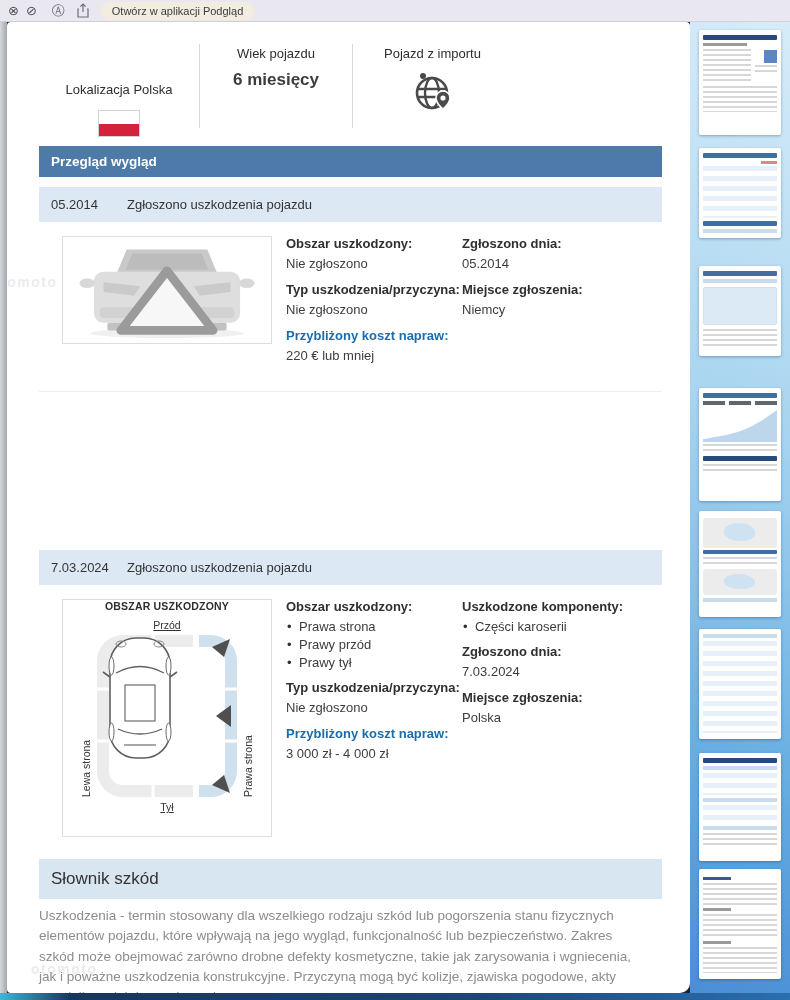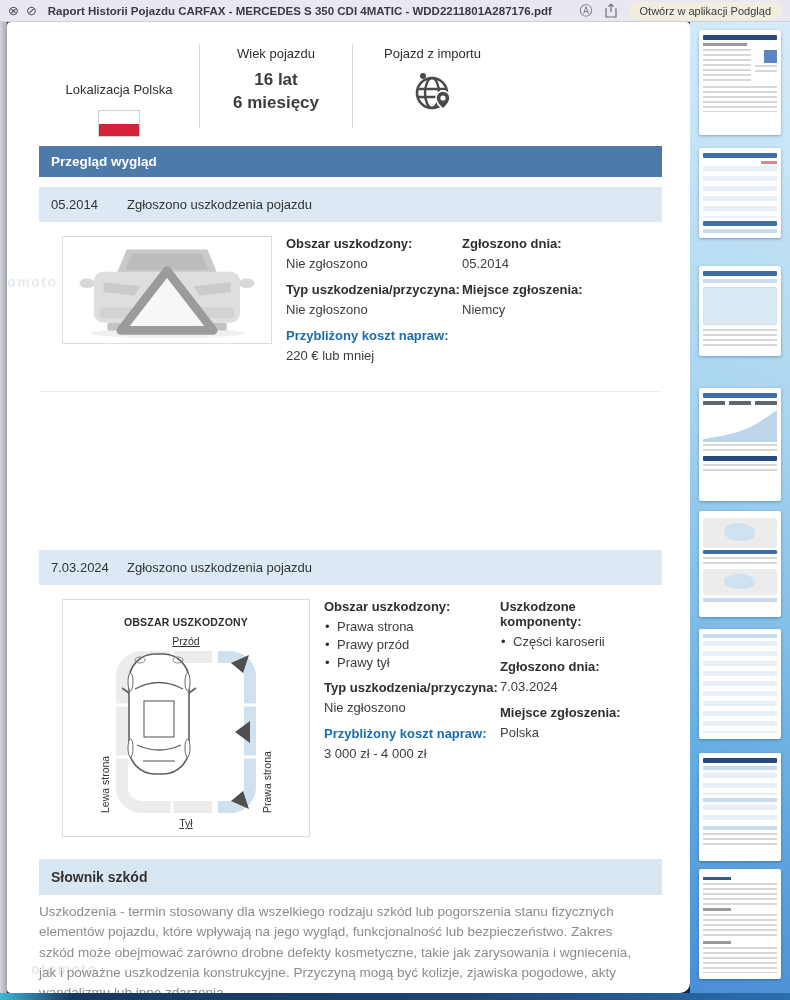--- a/index.html
+++ b/index.html
@@ -50,33 +50,33 @@
   .lbl.link{color:#1a6dad;cursor:pointer;}
   .val{font-size:13px;color:#3d3d3d;margin-bottom:11px;}
   .bullets{list-style:none;margin:0 0 10px;}
   .bullets li{font-size:13px;color:#3d3d3d;position:relative;padding-left:13px;margin-bottom:3px;}
   .bullets li::before{content:"•";position:absolute;left:1px;color:#2f2f2f;}
 
   .entry-sep{margin-top:17px;border-top:1px solid #ededed;}
   .spacer{height:148px;}
 
   
-  .diagram-box{width:248px;height:238px;border:1px solid #ddd;flex:none;margin-right:14px;text-align:center;padding-top:16px;}
+  .diagram-box{width:210px;height:238px;border:1px solid #ddd;flex:none;margin-right:14px;text-align:center;padding-top:0;}
   .diag-title{font-size:10.5px;font-weight:700;color:#2d2d2d;letter-spacing:.2px;}
   .diag-front,.diag-back{font-size:10.5px;color:#333;text-decoration:underline;}
   .diag-front{margin-top:7px;}
   .diag-back{margin-top:4px;}
   .diag-mid{display:flex;align-items:center;justify-content:center;margin-top:4px;gap:5px;height:162px;}
   .diag-side{height:162px;display:flex;align-items:center;font-size:10.5px;color:#333;writing-mode:vertical-rl;transform:rotate(180deg);}
   .frame-wrap{width:140px;height:162px;position:relative;}
   .frame-wrap svg{position:absolute;left:0;top:0;}
   .car-top{position:absolute;left:27px;top:18px;}
 
   
-  .glossary-header{margin-top:22px;background:#d8e6f1;padding:10px 12px;font-size:14px;font-weight:700;color:#333;}
+  .glossary-header{margin-top:22px;background:#d8e6f1;padding:10px 12px;font-size:17px;font-weight:400;color:#333;}
   .glossary-term{margin-top:13px;font-size:13.5px;font-weight:700;color:#2e2e2e;}
   .glossary-text{margin-top:7px;width:604px;font-size:13.5px;line-height:1.5;color:#8c8c8c;}
 
   .watermark{position:absolute;font-size:14px;font-weight:700;letter-spacing:1.5px;color:#7e97a8;opacity:.18;pointer-events:none;}
   .wm-top{left:-16px;top:252px;}
   .wm-bottom{left:24px;bottom:16px;}
 
   
   .thumb{width:82px;background:#fff;border-radius:2px;box-shadow:0 1px 3px rgba(0,40,90,.35);padding:5px 4px;overflow:hidden;cursor:pointer;}
   .t-hd{height:5px;background:#274a7d;border-radius:1px;margin-bottom:3px;}
@@ -94,21 +94,20 @@
   .t-num{height:4px;background:#60666d;flex:1;}
   .t-map{height:30px;background:#ececec;border-radius:3px;position:relative;margin:2px 0;}
   .t-map::after{content:"";position:absolute;left:28%;top:18%;right:30%;bottom:24%;background:#cfe2f2;border-radius:45% 55% 40% 50%;}
 </style>
 </head>
 <body>
 
 <div class="titlebar">
   <span class="tb-icon">⊗</span>
   <span class="tb-icon">⊘</span>
-  <span class="tb-title">Raport Historii Pojazdu CARFAX - MERCEDES S 350 CDI 4MATIC - WDD2211801A287176.pdf</span>
   <span class="tb-right">
     <span class="tb-circle-a">Ⓐ</span>
     <span>
       <svg class="share-svg" width="12" height="15" viewBox="0 0 12 15">
         <path d="M2 6 H1 V14 H11 V6 H10" fill="none" stroke="#6e6e74" stroke-width="1.2"></path>
         <path d="M6 1 V9 M6 1 L3.4 3.6 M6 1 L8.6 3.6" fill="none" stroke="#6e6e74" stroke-width="1.2"></path>
       </svg>
     </span>
     <button class="open-btn">Otwórz w aplikacji Podgląd</button>
   </span>
@@ -124,21 +123,20 @@
         <div class="info-card c1">
           <div class="info-label">Lokalizacja Polska</div>
           <div class="flag">
             <div class="flag-top"></div>
               <div class="flag-bottom"></div>
           </div>
         </div>
         <div class="info-card c2">
           <div class="info-label">Wiek pojazdu</div>
           <div class="age-value">
-            <div>16 lat</div>
             <div>6 miesięcy</div>
           </div>
         </div>
         <div class="info-card c3">
           <div class="info-label">Pojazd z importu</div>
           <div class="globe-wrap">
             <svg width="46" height="46" viewBox="0 0 46 46">
               <circle cx="22" cy="24" r="15" fill="none" stroke="#4a4a4a" stroke-width="2.6"></circle>
               <ellipse cx="22" cy="24" rx="7" ry="15" fill="none" stroke="#4a4a4a" stroke-width="2.4"></ellipse>
               <path d="M7.5 20 H36.5 M7.5 28 H36.5" stroke="#4a4a4a" stroke-width="2.4" fill="none"></path>

